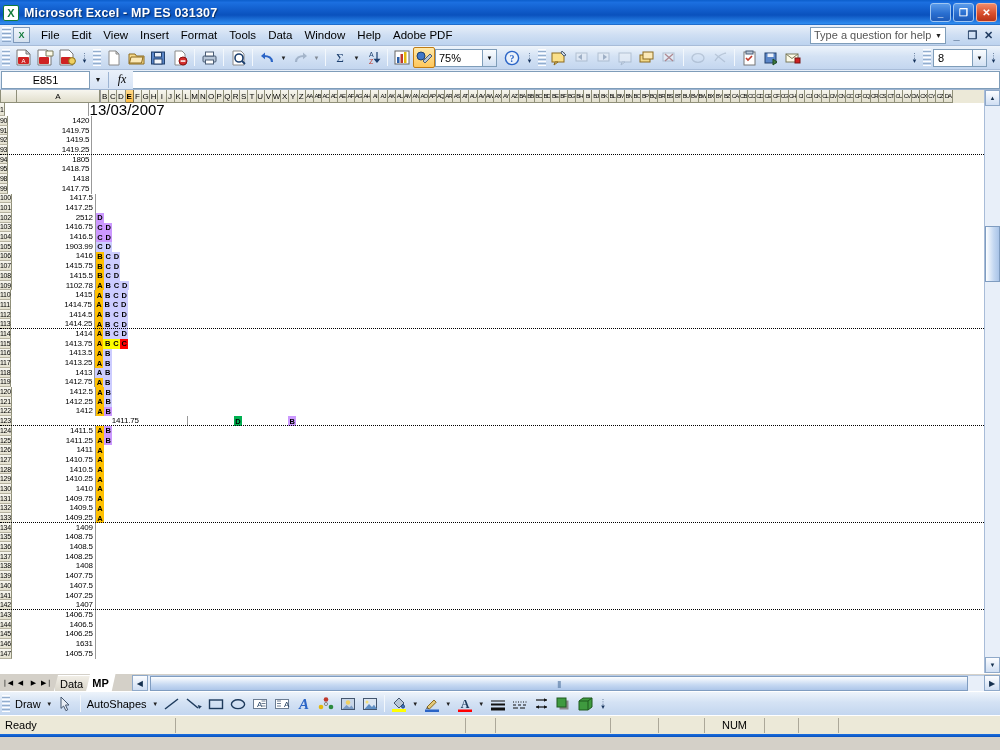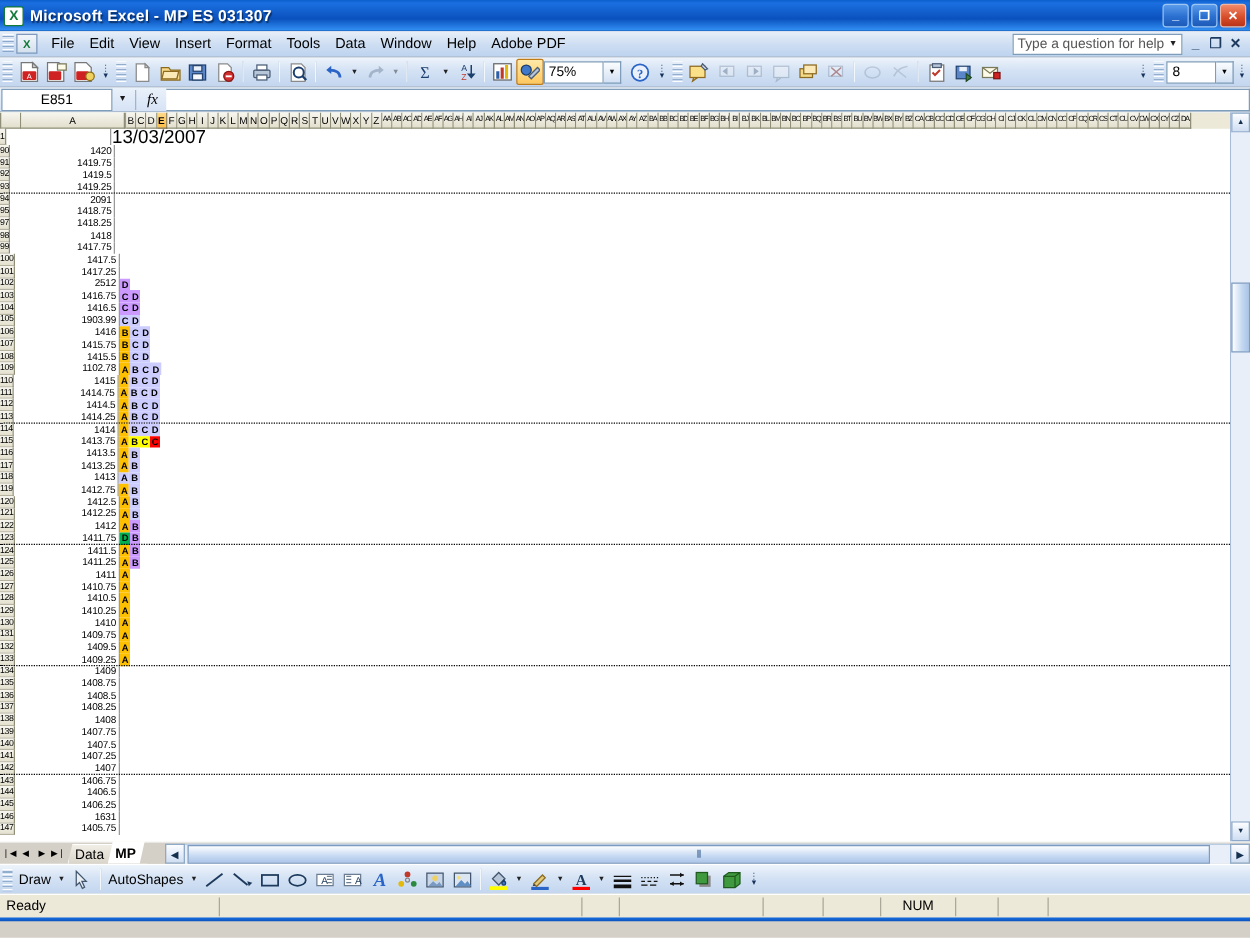--- a/index.html
+++ b/index.html
@@ -647,39 +647,30 @@
           <div class="cellA">1419.25</div>
           <div class="colsep"></div>
           <div class="letter"></div>
           <div class="letter"></div>
           <div class="letter"></div>
           <div class="letter"></div>
           <div class="pagebreak" style="bottom: 0px;"></div>
         </div>
         <div class="grow">
           <div class="rh">94</div>
-          <div class="cellA">2091</div>
+          <div class="cellA">1805</div>
           <div class="colsep"></div>
           <div class="letter"></div>
           <div class="letter"></div>
           <div class="letter"></div>
           <div class="letter"></div>
         </div>
         <div class="grow">
           <div class="rh">95</div>
           <div class="cellA">1418.75</div>
-          <div class="colsep"></div>
-          <div class="letter"></div>
-          <div class="letter"></div>
-          <div class="letter"></div>
-          <div class="letter"></div>
-        </div>
-        <div class="grow">
-          <div class="rh">97</div>
-          <div class="cellA">1418.25</div>
           <div class="colsep"></div>
           <div class="letter"></div>
           <div class="letter"></div>
           <div class="letter"></div>
           <div class="letter"></div>
         </div>
         <div class="grow">
           <div class="rh">98</div>
           <div class="cellA">1418</div>
           <div class="colsep"></div>
@@ -898,21 +889,21 @@
         </div>
         <div class="grow">
           <div class="rh">122</div>
           <div class="cellA">1412</div>
           <div class="colsep"></div>
           <div class="letter" style="background: rgb(255, 192, 0);">A</div>
           <div class="letter" style="background: rgb(204, 153, 255);">B</div>
           <div class="letter"></div>
           <div class="letter"></div>
         </div>
-        <div class="grow" style="position: relative;">
+        <div class="grow" style="position: relative; gap: 46px;">
           <div class="rh">123</div>
           <div class="cellA">1411.75</div>
           <div class="colsep"></div>
           <div class="letter" style="background: rgb(0, 176, 80); color: rgb(0, 0, 0);">D</div>
           <div class="letter" style="background: rgb(204, 153, 255);">B</div>
           <div class="letter"></div>
           <div class="letter"></div>
           <div class="pagebreak" style="bottom: 0px;"></div>
         </div>
         <div class="grow">

